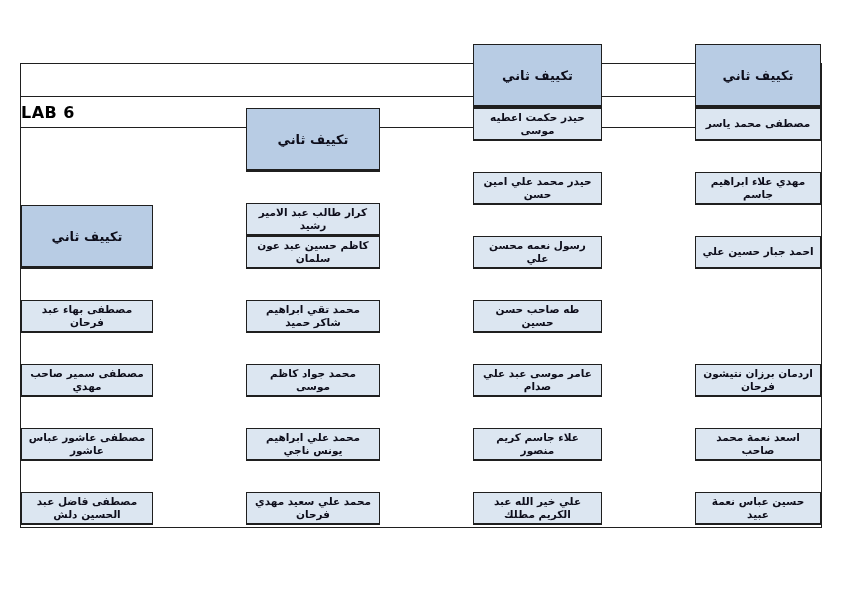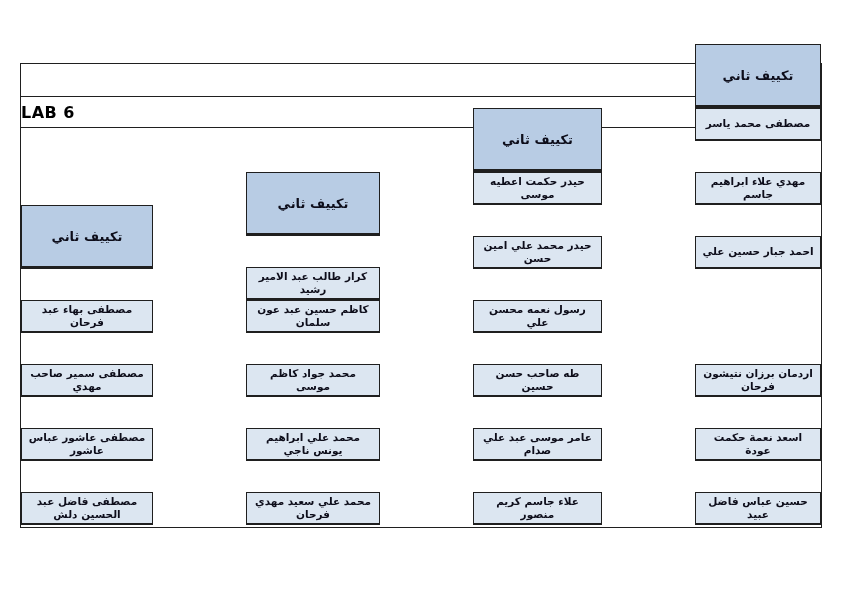--- a/index.html
+++ b/index.html
@@ -116,20 +116,23 @@
 
   <div class="student-col">
     <div class="col-header">تكييف ثاني</div>
   <div class="slot">
             <div class="name-box">كرار طالب عبد الامير رشيد</div>
           </div>
           <div class="slot first">
             <div class="name-box">كاظم حسين عبد عون سلمان</div>
           </div>
           <div class="slot">
+            <div class="name-box">محمد تقي ابراهيم شاكر حميد</div>
+          </div>
+          <div class="slot">
             <div class="name-box">محمد جواد كاظم موسى</div>
           </div>
           <div class="slot">
             <div class="name-box">محمد علي ابراهيم يونس ناجي</div>
           </div>
           <div class="slot">
             <div class="name-box">محمد علي سعيد مهدي فرحان</div>
           </div>
         </div>
 
@@ -146,39 +149,42 @@
           </div>
           <div class="slot">
             <div class="name-box">طه صاحب حسن حسين</div>
           </div>
           <div class="slot">
             <div class="name-box">عامر موسى عبد علي صدام</div>
           </div>
           <div class="slot">
             <div class="name-box">علاء جاسم كريم منصور</div>
           </div>
+          <div class="slot">
+            <div class="name-box">علي خير الله عبد الكريم مطلك</div>
+          </div>
         </div>
 
   <div class="student-col">
     <div class="col-header">تكييف ثاني</div>
   <div class="slot first">
             <div class="name-box">مصطفى محمد ياسر</div>
           </div>
           <div class="slot">
             <div class="name-box">مهدي علاء ابراهيم جاسم</div>
           </div>
           <div class="slot">
             <div class="name-box">احمد جبار حسين علي</div>
           </div>
           <div class="slot"></div>
           <div class="slot">
             <div class="name-box">اردمان برزان نتيشون فرحان</div>
           </div>
           <div class="slot">
-            <div class="name-box">اسعد نعمة حكمت عودة</div>
+            <div class="name-box">اسعد نعمة محمد صاحب</div>
           </div>
           <div class="slot">
-            <div class="name-box">حسين عباس فاضل عبيد</div>
+            <div class="name-box">حسين عباس نعمة عبيد</div>
           </div>
         </div>
 </div>
   </div>
 </div>
 
 </body></html>

